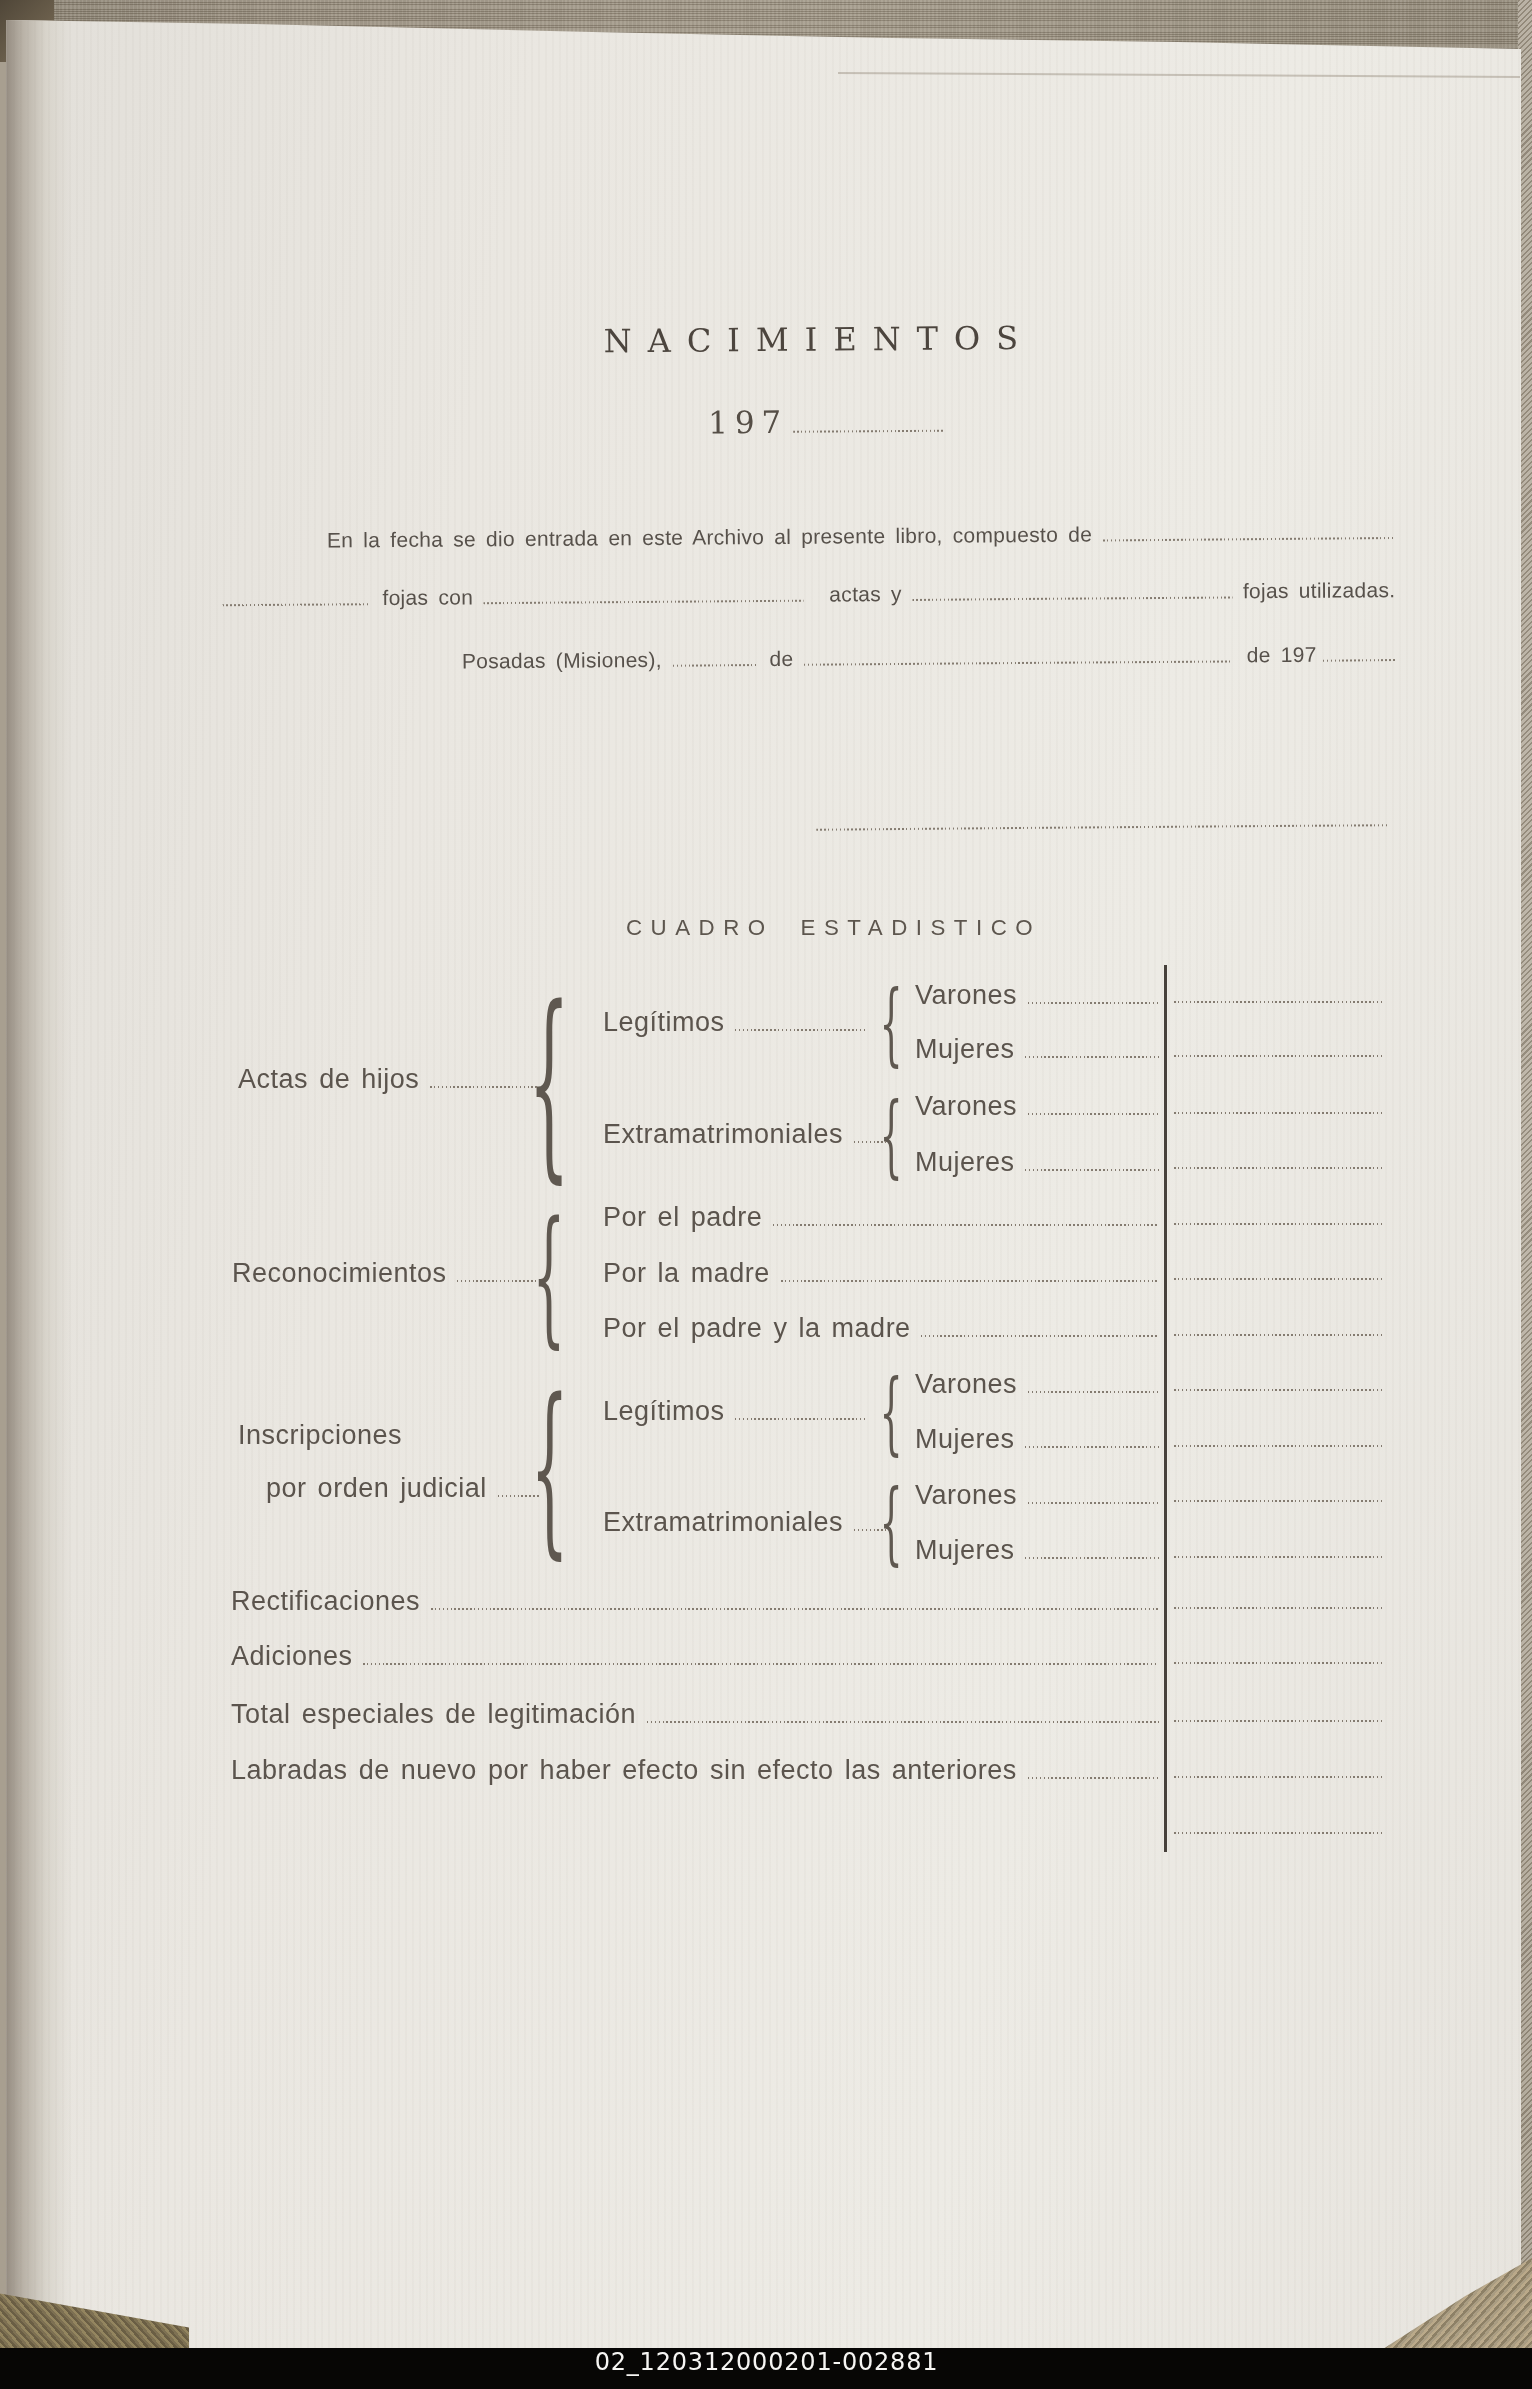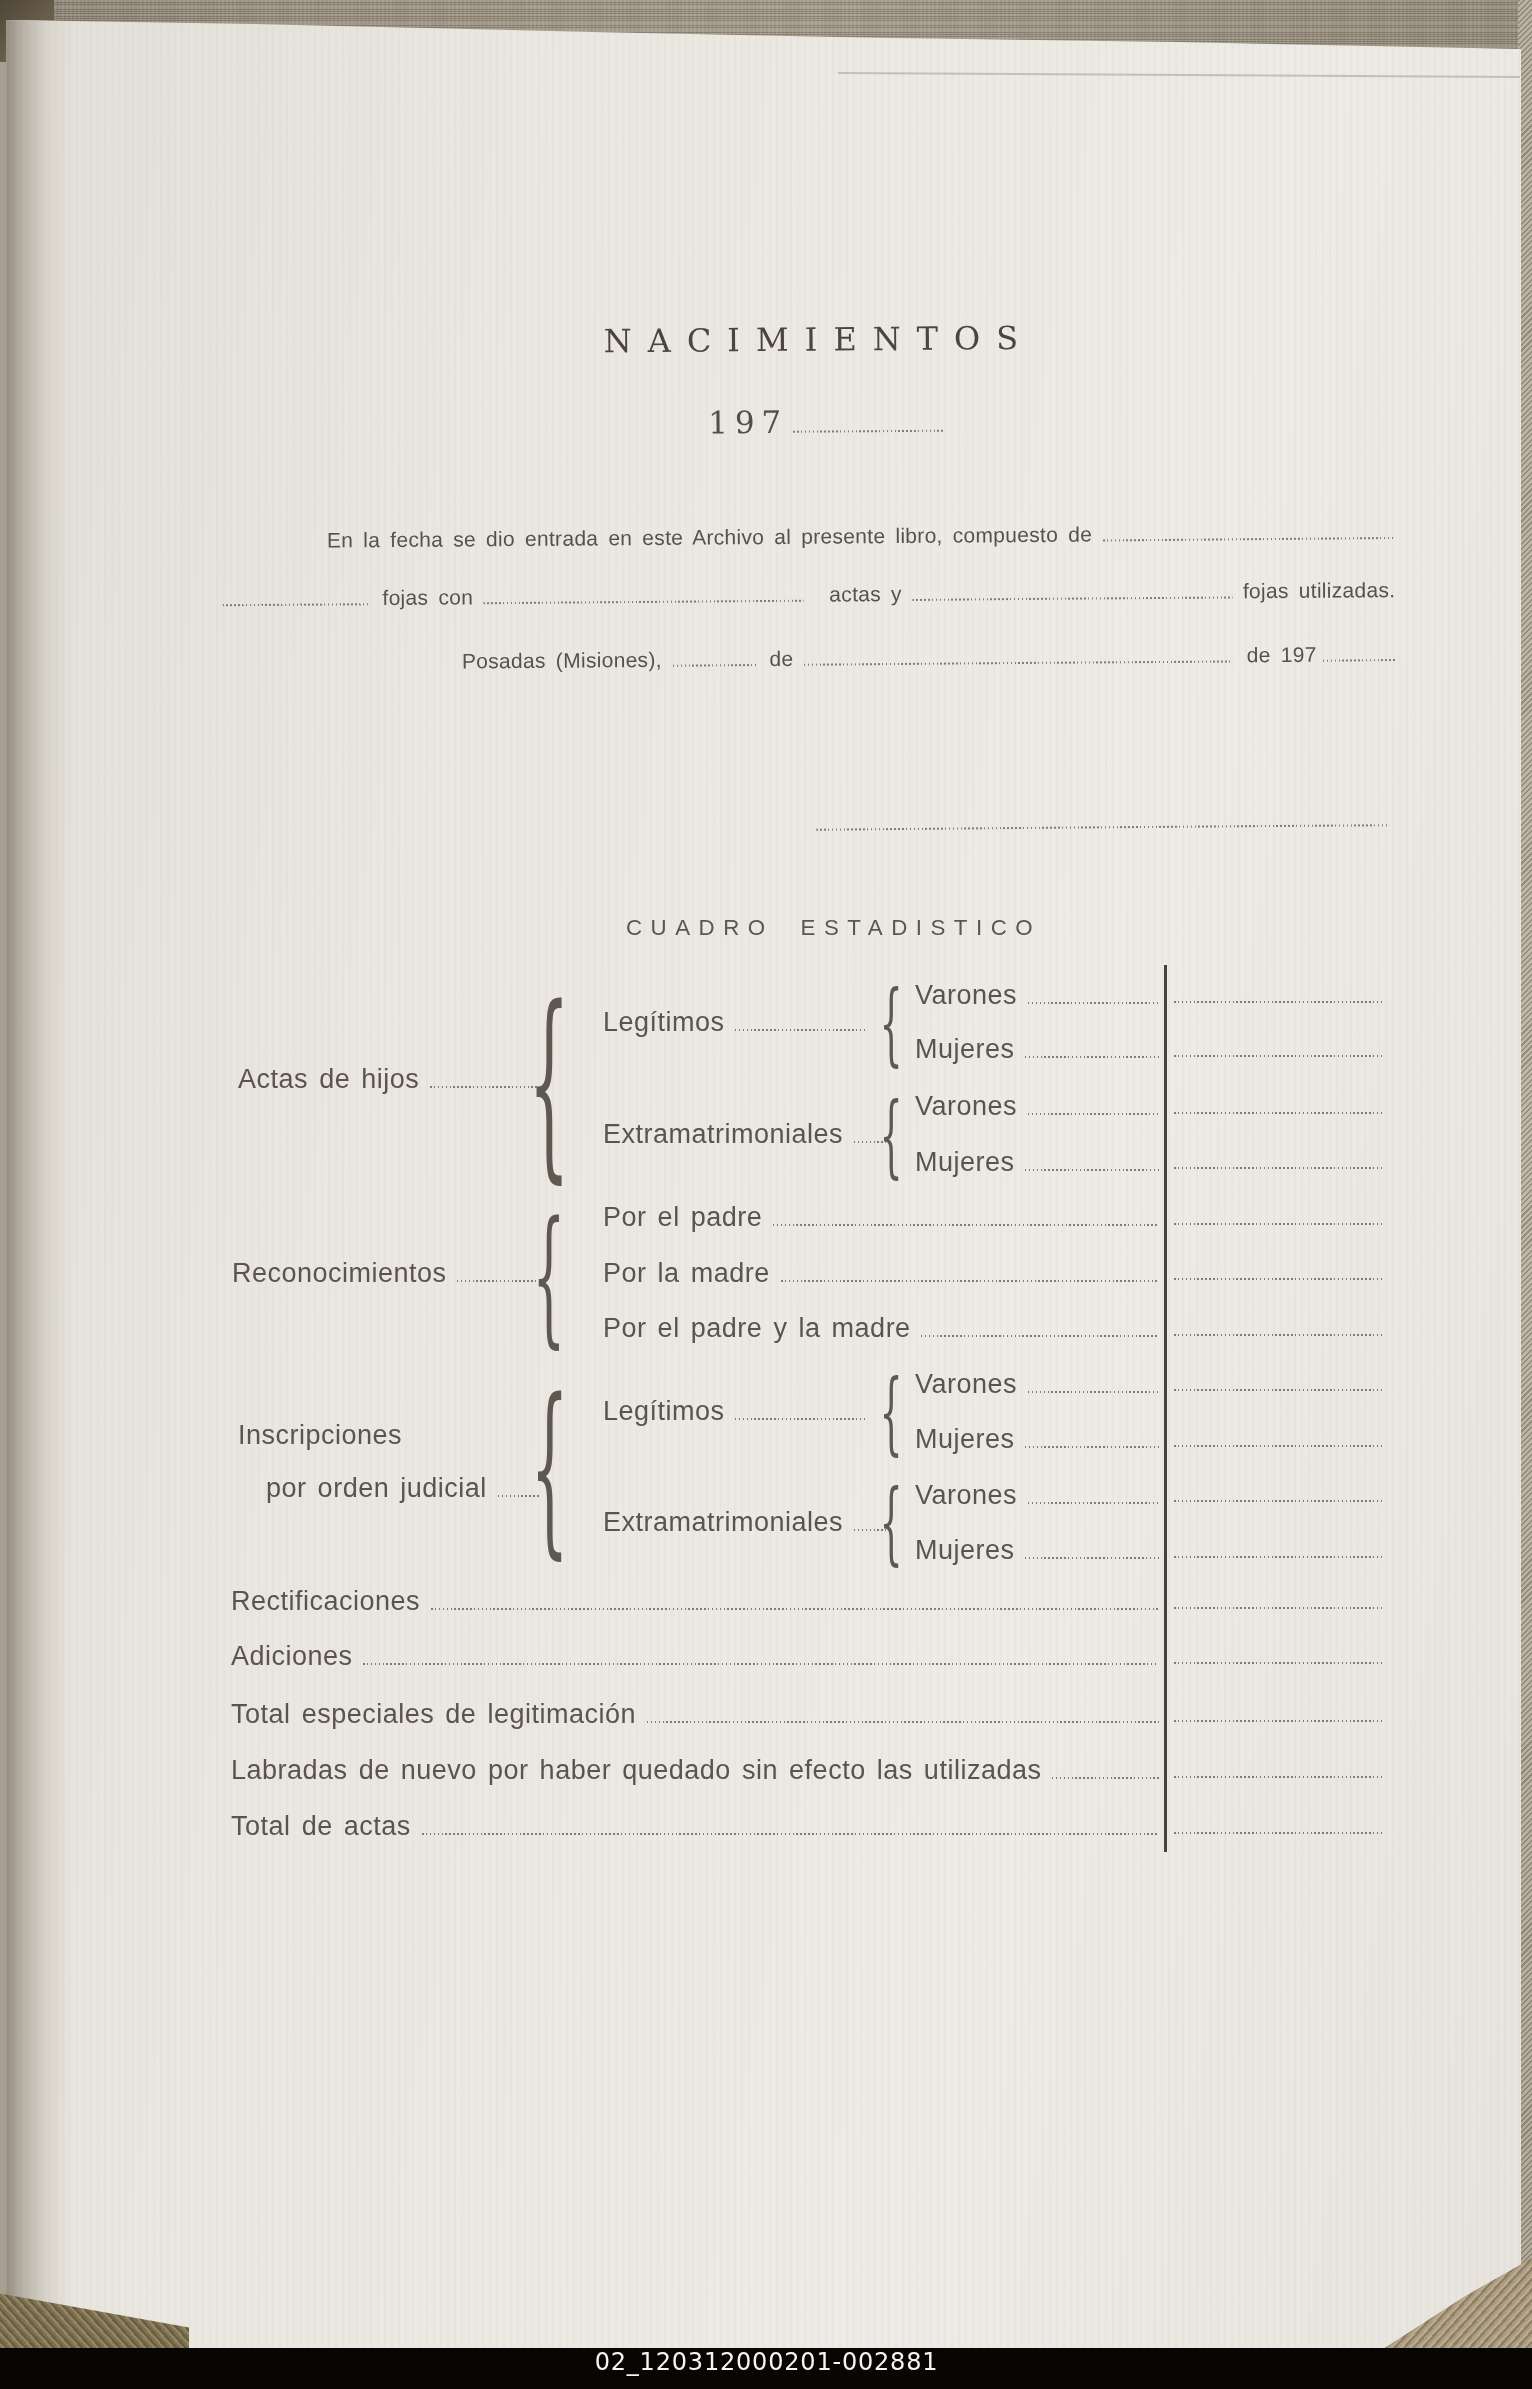--- a/index.html
+++ b/index.html
@@ -240,25 +240,21 @@
   </div>
   <div class="trow" style="left:231px;top:1640px;width:928px;">
     <span>Adiciones</span>
     <div class="leader"></div>
   </div>
   <div class="trow" style="left:231px;top:1698px;width:928px;">
     <span>Total especiales de legitimación</span>
     <div class="leader"></div>
   </div>
   <div class="trow" style="left:231px;top:1754px;width:928px;">
-    <span>Labradas de nuevo por haber quedado sin efecto las utilizadas</span>
-    <div class="leader"></div>
-  </div>
-  <div class="trow" style="left:231px;top:1810px;width:928px;">
-    <span>Total de actas</span>
+    <span>Labradas de nuevo por haber efecto sin efecto las anteriores</span>
     <div class="leader"></div>
   </div>
 
   <div class="rcell" style="top:1001px;"></div>
   <div class="rcell" style="top:1055px;"></div>
   <div class="rcell" style="top:1112px;"></div>
   <div class="rcell" style="top:1167px;"></div>
   <div class="rcell" style="top:1223px;"></div>
   <div class="rcell" style="top:1278px;"></div>
   <div class="rcell" style="top:1334px;"></div>

